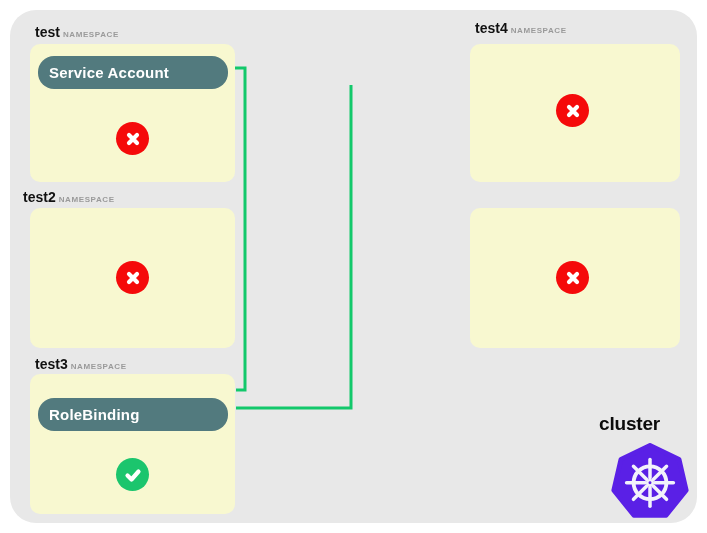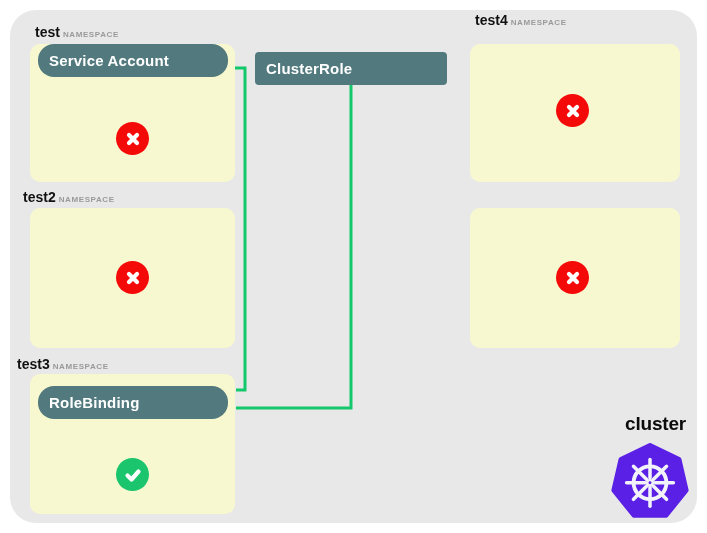--- a/index.html
+++ b/index.html
@@ -24,21 +24,21 @@
   .connectors{position:absolute;left:0;top:0;width:707px;height:533px;pointer-events:none;}
   .connector{stroke:var(--connector);stroke-width:3;fill:none;stroke-linejoin:miter;}
   .diamond{fill:var(--connector);}
   .ns-label{position:absolute;height:16px;line-height:16px;white-space:nowrap;}
   .ns-name{font-size:14px;font-weight:bold;color:#111;}
   .ns-tag{font-size:8px;font-weight:600;color:var(--label-muted);letter-spacing:.6px;margin-left:3px;}
   .ns-box{
     position:absolute;background:var(--namespace-box);border-radius:10px;
   }
   .resource-header{
-    position:absolute;left:8px;top:0;height:33px;line-height:33px;
+    position:absolute;left:8px;top:12px;height:33px;line-height:33px;
     background:var(--resource-header);border-radius:16px;
     color:#fff;font-size:15px;font-weight:bold;padding-left:11px;
     box-sizing:border-box;letter-spacing:.2px;cursor:pointer;
   }
   .cluster-role{
     position:absolute;left:255px;top:52px;width:192px;height:33px;line-height:33px;
     background:var(--resource-header);border-radius:4px;color:#fff;
     font-size:15px;font-weight:bold;padding-left:11px;box-sizing:border-box;
     letter-spacing:.2px;cursor:pointer;
   }
@@ -55,35 +55,35 @@
   
   .pos-test-label{left:35px;top:24px;}
   .pos-test-box{left:30px;top:44px;width:205px;height:138px;}
   .pos-test-box .resource-header{width:190px;}
   .pos-test-box .status-icon{left:86px;top:78px;}
 
   .pos-test2-label{left:23px;top:189px;}
   .pos-test2-box{left:30px;top:208px;width:205px;height:140px;}
   .pos-test2-box .status-icon{left:86px;top:53px;}
 
-  .pos-test3-label{left:17px;top:356px;}
+  .pos-test3-label{left:35px;top:356px;}
   .pos-test3-box{left:30px;top:374px;width:205px;height:140px;}
   .pos-test3-box .resource-header{width:190px;margin-top:12px;}
   .pos-test3-box .status-icon{left:86px;top:84px;}
 
-  .pos-test4-label{left:475px;top:12px;}
+  .pos-test4-label{left:475px;top:20px;}
   .pos-test4-box{left:470px;top:44px;width:210px;height:138px;}
   .pos-test4-box .status-icon{left:86px;top:50px;}
 
   .pos-default-label{left:475px;top:189px;}
   .pos-default-box{left:470px;top:208px;width:210px;height:140px;}
   .pos-default-box .status-icon{left:86px;top:53px;}
 
   .cluster-label{
-    position:absolute;left:566px;top:413px;width:120px;text-align:right;
+    position:absolute;left:540px;top:413px;width:120px;text-align:right;
     font-size:19px;font-weight:bold;color:#0b0b0b;letter-spacing:-.2px;
   }
   .k8s-logo{position:absolute;left:609px;top:443px;width:82px;height:78px;}
 </style>
 </head>
 <body>
 
 <div class="page">
   <div class="canvas"></div>
 
@@ -100,21 +100,20 @@
   <div class="ns-box pos-test-box">
     <div class="resource-header">Service Account</div>
     <div class="status-icon error">
       <svg class="glyph-x" viewBox="0 0 24 24">
           <path d="M8 8 L16 16 M16 8 L8 16" stroke="#fff" stroke-width="4.2" stroke-linecap="round"></path>
         </svg>
 
     </div>
   </div>
 
-  <div class="cluster-role">ClusterRole</div>
 
   <div class="ns-label pos-test2-label">
     <span class="ns-name">test2</span><span class="ns-tag">NAMESPACE</span>
   </div>
   <div class="ns-box pos-test2-box">
     <div class="status-icon error">
       <svg class="glyph-x" viewBox="0 0 24 24">
           <path d="M8 8 L16 16 M16 8 L8 16" stroke="#fff" stroke-width="4.2" stroke-linecap="round"></path>
         </svg>
 

